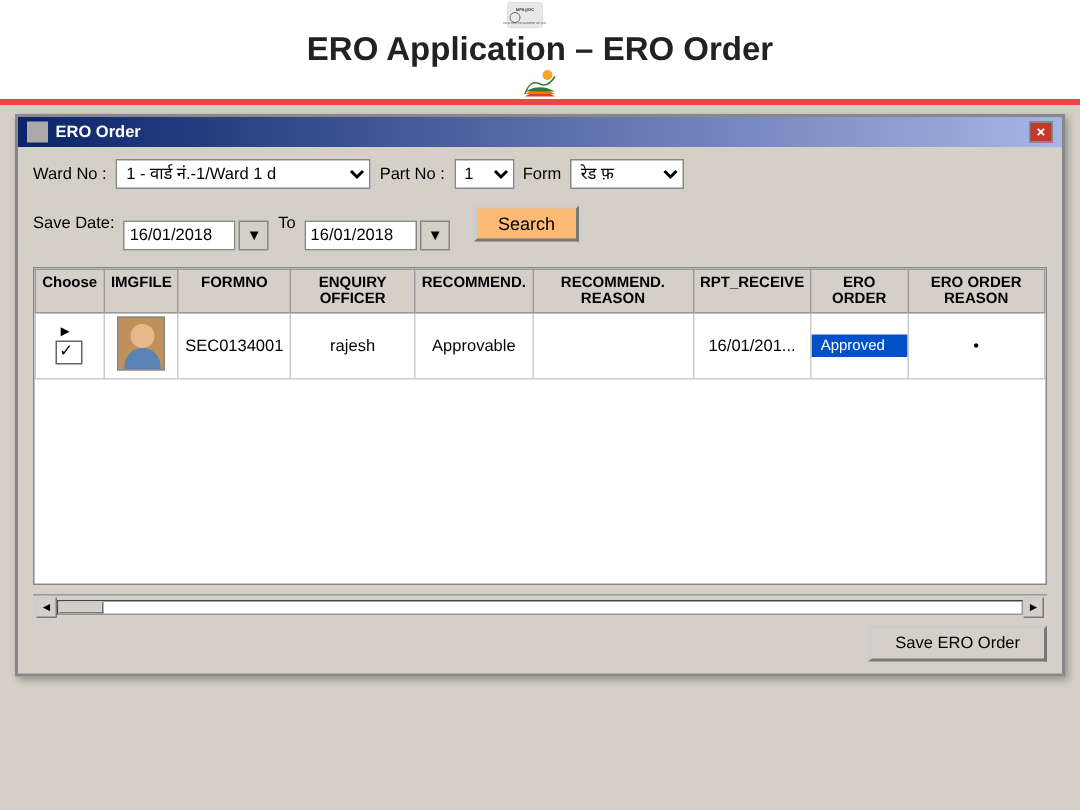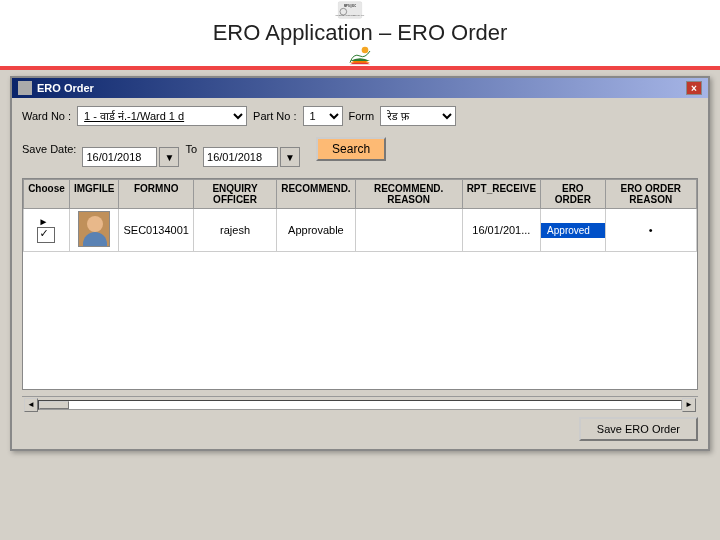--- a/index.html
+++ b/index.html
@@ -22,21 +22,21 @@
       border-bottom: 4px solid #ef4444;
       flex-direction: column;
     }
     .header-logo {
       width: 80px;
       height: 60px;
       margin-right: 20px;
     }
     .header-title {
       font-size: 22px;
-      font-weight: normal;
+      font-weight: bold;
       color: #222;
       flex: 1;
     }
     .header-logo-right {
       width: 70px;
       height: 60px;
     }
 
     
     .window-wrapper {
@@ -310,21 +310,21 @@
       <div class="window-titlebar-left">
         <span class="win-icon"></span>
         <span>ERO Order</span>
       </div>
       <button class="window-close-btn">×</button>
     </div>
 
     <div class="form-area">
       <div class="form-row">
         <label class="form-label">Ward No :</label>
-        <select class="form-select" style="width:170px;text-decoration:underline;">
+        <select class="form-select" style="width:170px;">
           <option>1 - वार्ड नं.-1/Ward 1 d</option>
         </select>
         <label class="form-label">Part No :</label>
         <select class="form-select" style="width:40px;">
           <option>1</option>
         </select>
         <label class="form-label">Form</label>
         <select class="form-select" style="width:76px;">
           <option>रेड फ़</option>
         </select>

